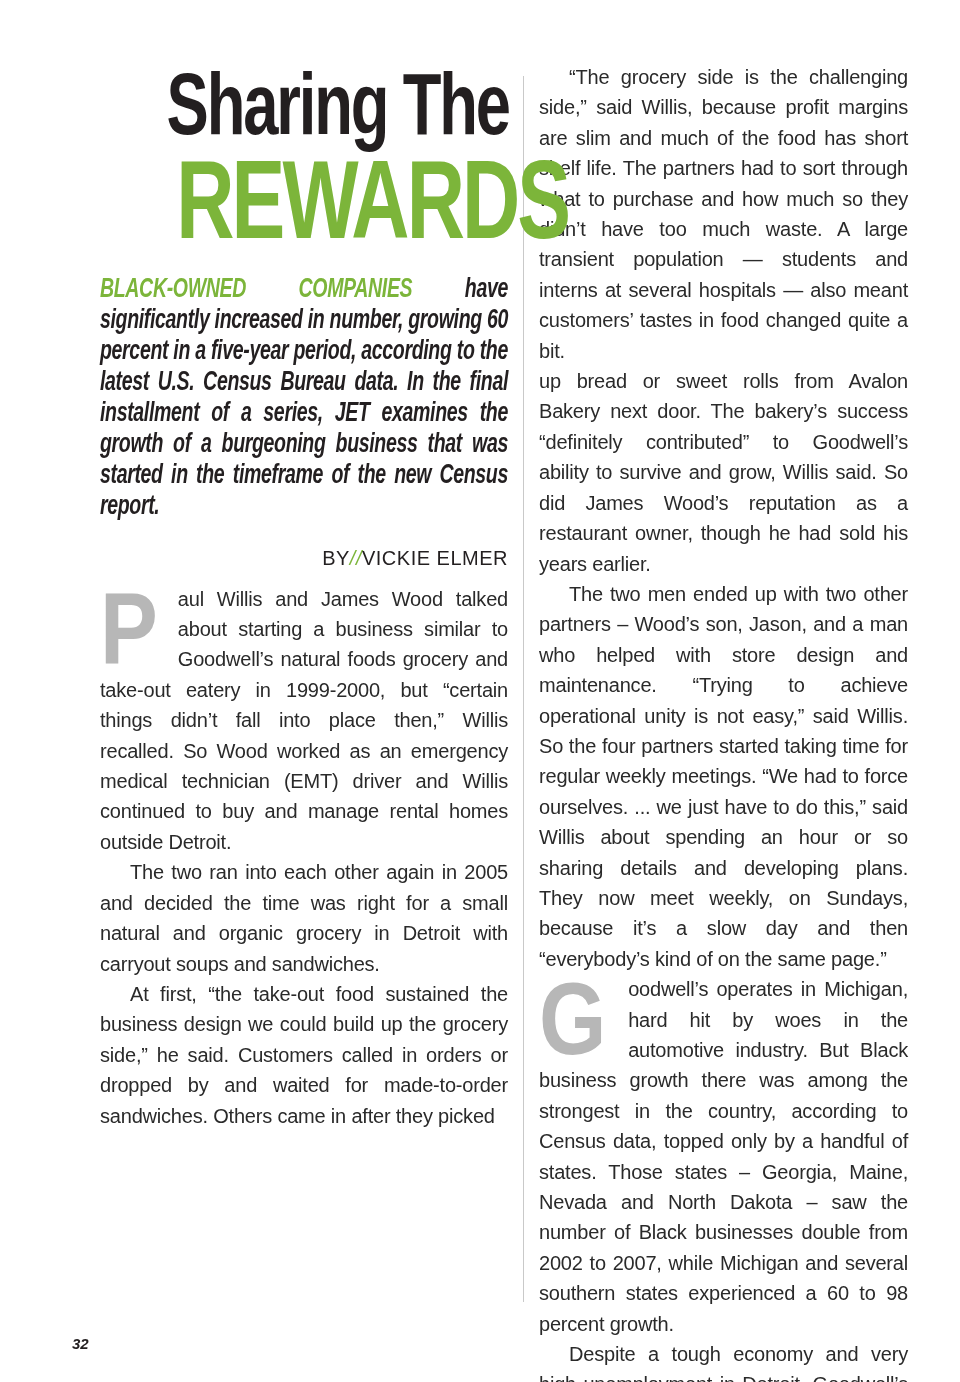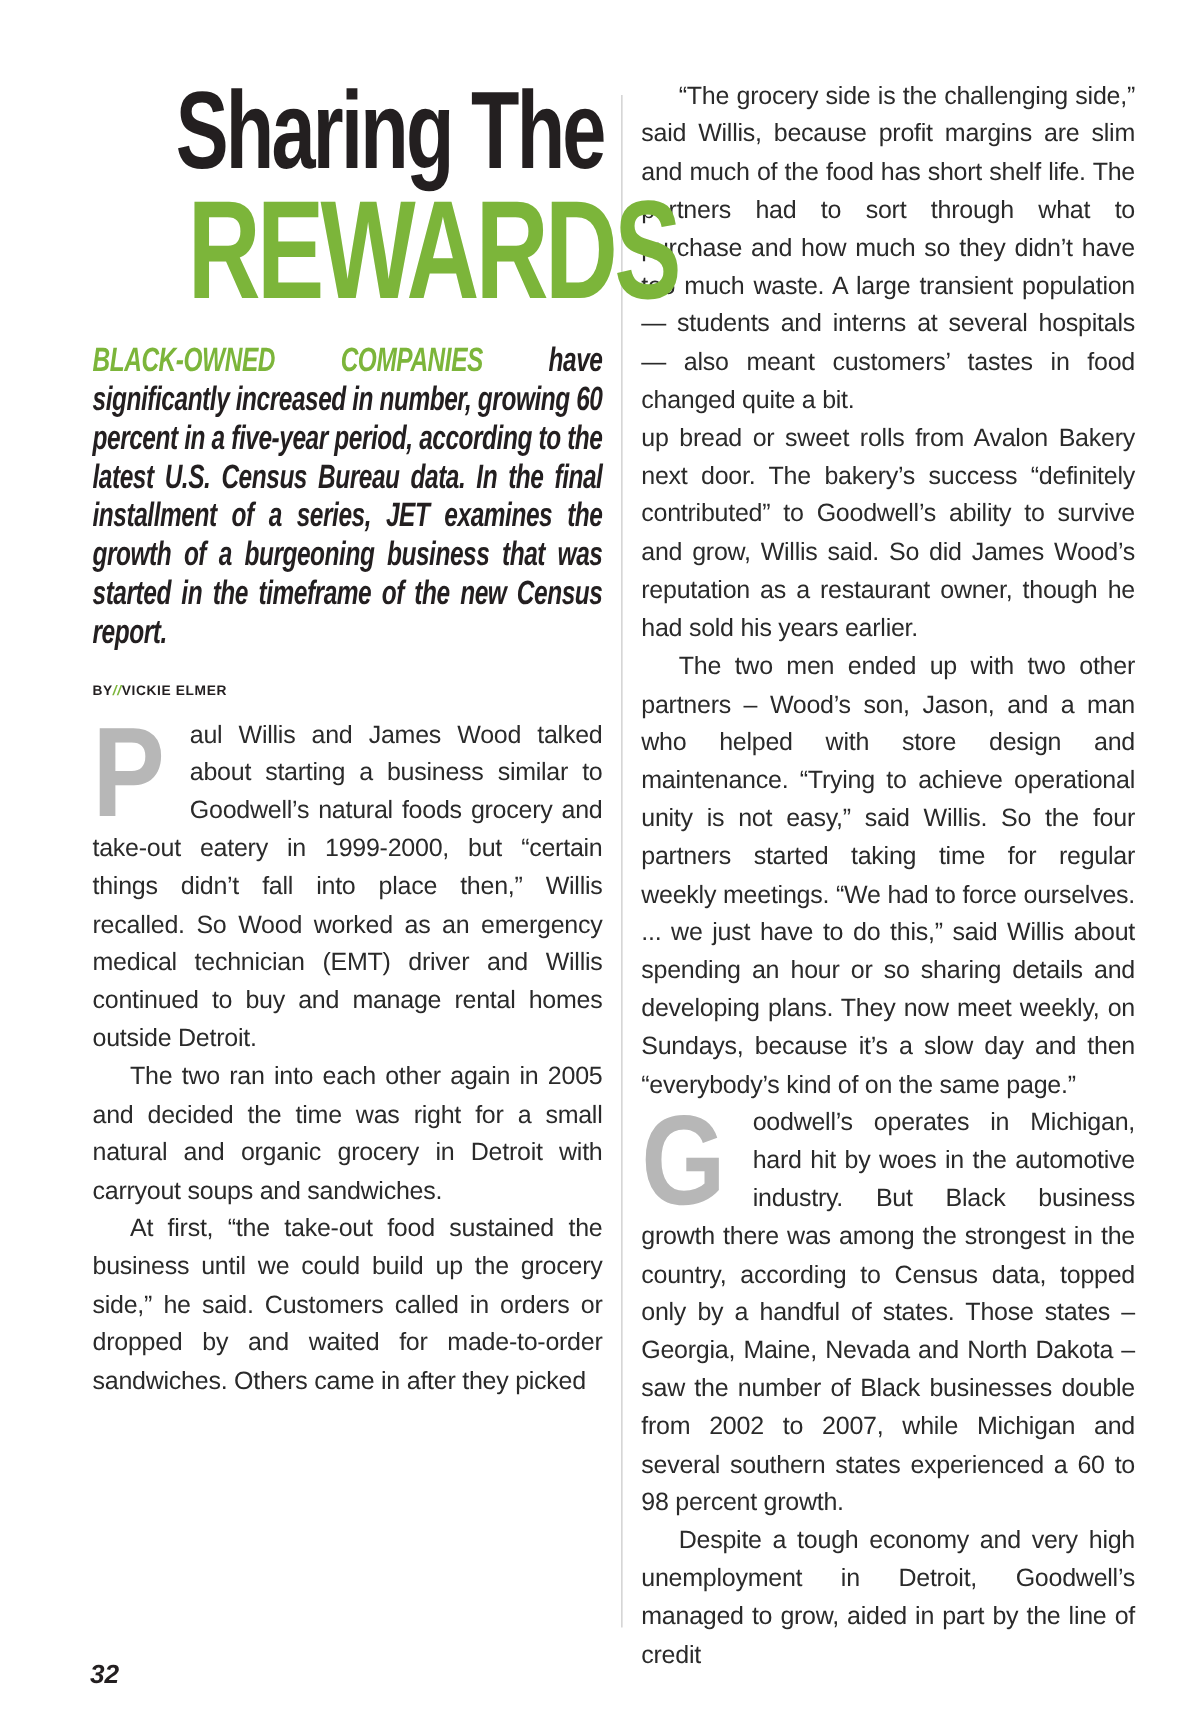--- a/index.html
+++ b/index.html
@@ -13,21 +13,21 @@
   body{
     font-family:"Liberation Sans", sans-serif;
     color:var(--ink);
     width:960px;
   }
   .page{
     position:relative;
     width:960px;
     height:1382px;
     background:#ffffff;
-    padding:62px 52px 40px 74px;
+    padding:62px 52px 40px 100px;
     overflow:hidden;
   }
   .columns{
     display:flex;
     align-items:stretch;
     height:1240px;
   }
   .col{min-width:0;}
   .col.left{width:408px;}
   .divider{
@@ -77,24 +77,25 @@
     letter-spacing:-0.5px;
     text-align:justify;
     color:var(--ink);
   }
   .intro-lead{color:var(--green);}
 
   
   .byline{
     margin-top:26px;
     margin-bottom:14px;
-    font-weight:700;
-    font-size:11px;
+    font-weight:400;
+    font-size:20px;
     letter-spacing:0.5px;
     color:var(--ink);
+    text-align:right;
   }
   .byline .green{color:var(--green);font-style:italic;}
 
   
   .body{
     font-size:20px;
     line-height:30.4px;
     text-align:justify;
     color:#2a2a2a;
     letter-spacing:-0.2px;
@@ -111,21 +112,21 @@
     transform-origin:left top;
   }
 
   
   .folio{
     position:absolute;
     left:72px;
     bottom:30px;
     font-weight:700;
     font-style:italic;
-    font-size:21px;
+    font-size:15px;
     color:var(--ink);
   }
 </style>
 </head>
 <body>
 
 <div class="page">
 
   <div class="columns">
 
@@ -144,21 +145,21 @@
         <p class="intro"><span class="intro-lead">BLACK-OWNED COMPANIES</span><span> have significantly increased in number, growing 60 percent in a five-year period, according to the latest U.S. Census Bureau data. In the final installment of a series, JET examines the growth of a burgeoning business that was started in the timeframe of the new Census report.</span></p>
       </div>
 
       <div class="byline"><span>BY</span><span class="green">//</span><span>VICKIE ELMER</span></div>
 
       <p class="body first"><span class="dropcap">P</span><span>aul Willis and James Wood talked about starting a business similar to Goodwell’s natural foods grocery and take-out eatery in 1999-2000, but “certain things didn’t fall into place then,” Willis recalled. So Wood worked as an emergency medical technician (EMT) driver and Willis continued to buy and manage rental homes outside Detroit.</span></p>
 
       <p class="body indent">The two ran into each other again in 2005 and decided the time was right for a small natural and organic grocery in Detroit with carryout soups and sandwiches.</p>
 
 
-      <p class="body indent">At first, “the take-out food sustained the business until we could build up the grocery side,” he said. Customers called in orders or dropped by and waited for made-to-order sandwiches. Others came in after they picked</p>
+      <p class="body indent">At first, “the take-out food sustained the business design we could build up the grocery side,” he said. Customers called in orders or dropped by and waited for made-to-order sandwiches. Others came in after they picked</p>
 
     </div>
 
     <div class="divider"></div>
 
     <div class="col right">
 
       <p class="body indent">“The grocery side is the challenging side,” said Willis, because profit margins are slim and much of the food has short shelf life. The partners had to sort through what to purchase and how much so they didn’t have too much waste. A large transient population — students and interns at several hospitals — also meant customers’ tastes in food changed quite a bit.</p>
 
       <p class="body">up bread or sweet rolls from Avalon Bakery next door. The bakery’s success “definitely contributed” to Goodwell’s ability to survive and grow, Willis said. So did James Wood’s reputation as a restaurant owner, though he had sold his years earlier.</p>

